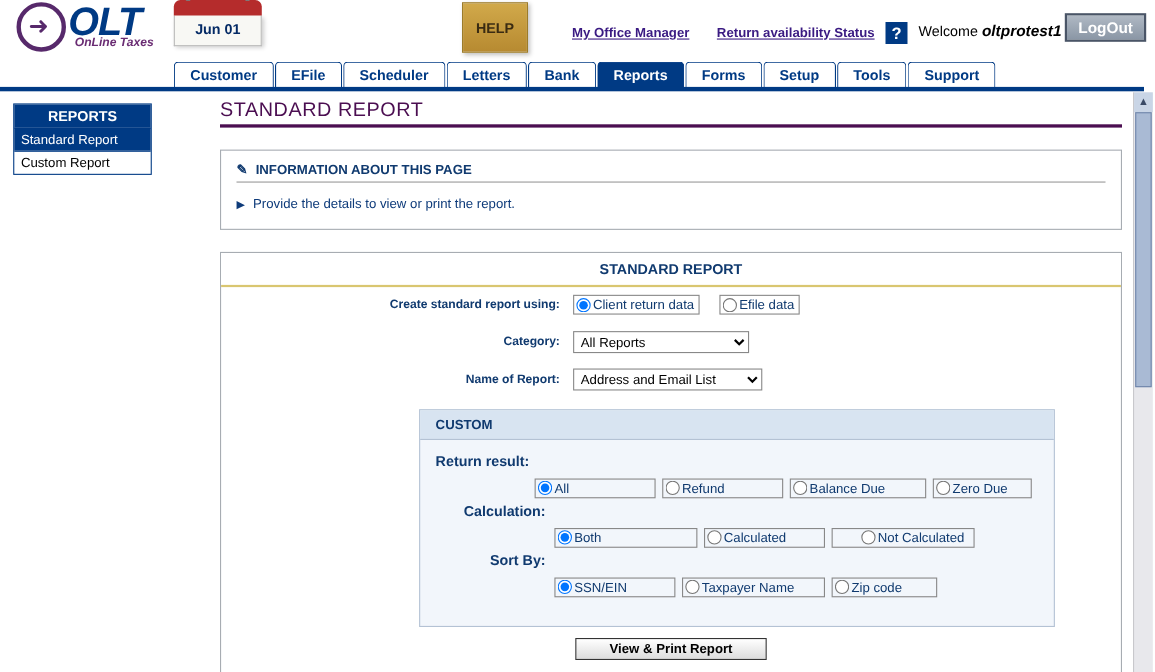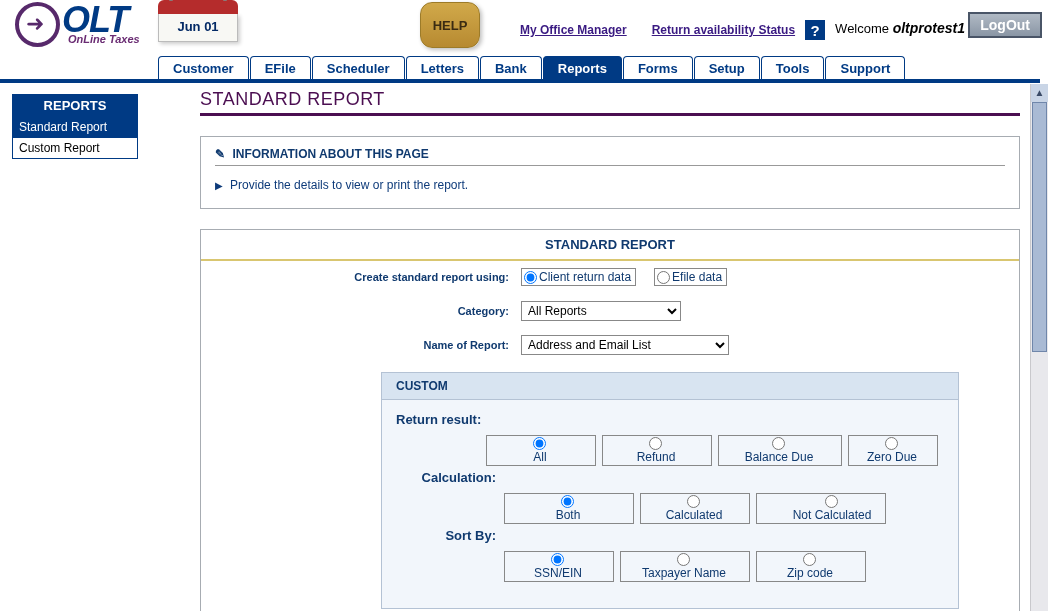--- a/index.html
+++ b/index.html
@@ -86,21 +86,21 @@
     font-size: 13px;
     color: #042a65;
     padding: 5px 0 7px;
     box-shadow: 2px 2px 4px rgba(0,0,0,.2);
   }
   .help-icon {
     position: absolute;
     left: 420px; top: 2px;
     width: 60px; height: 46px;
     background: linear-gradient(#d1a94a,#b78a31);
-    border-radius: 12px;
+    border-radius: 0;
     box-shadow: 2px 2px 4px rgba(0,0,0,.25);
     display: flex; align-items: center; justify-content: center;
     font-weight: bold;
     font-size: 13px;
     color: #3a2b12;
     border:1px solid #9c7b29;
   }
   .top-links {
     position: absolute;
     left: 520px; top: 20px;
@@ -305,21 +305,21 @@
   .c-label {
     width: 100px;
     font-weight: bold; color:#103a6f; font-size:13px;
     text-align:left;
   }
   .c-opts {
     display:flex;
     padding-left: 8px;
   }
   .c-opts .radio-cell { margin-right: 6px; }
-  .c-col { width: 122px; flex-direction: column; }
+  .c-col { width: 122px; }
   .view-btn {
     display:block;
     margin: 6px auto 0;
     border: 1px solid #333;
     background: linear-gradient(#fff,#dcdcdc);
     font-weight: bold;
     font-size: 12px;
     padding: 2px 30px;
     cursor:pointer;
   }
@@ -434,21 +434,21 @@
 
       <div class="form-row">
         <div class="form-label">Category:</div>
         <select style="width:160px">
           <option>All Reports</option>
         </select>
       </div>
 
       <div class="form-row">
         <div class="form-label">Name of Report:</div>
-        <select style="width:208px">
+        <select style="width:172px">
           <option>Address and Email List</option>
         </select>
       </div>
 
       <div class="custom-box">
         <div class="custom-hdr">CUSTOM</div>
 
         <div class="c-row">
           <div class="c-label">Return result:</div>
         </div>
@@ -502,21 +502,21 @@
             <div class="c-label"></div>
             <div class="c-opts" id="sort-opts">
               <span class="radio-cell c-col" style="width: 110px;">
                 <input type="radio" name="sort-by" checked="" style="">
                 <span class="radio-lbl">SSN/EIN</span>
               </span>
               <span class="radio-cell c-col" style="width: 130px;">
                 <input type="radio" name="sort-by" style="">
                 <span class="radio-lbl">Taxpayer Name</span>
               </span>
-              <span class="radio-cell c-col" style="width: 110px;">
+              <span class="radio-cell c-col" style="width: 96px;">
                 <input type="radio" name="sort-by" style="">
                 <span class="radio-lbl">Zip code</span>
               </span>
             </div>
           </div>
       </div>
 
       <button class="view-btn">View &amp; Print Report</button>
     </div>
   </div>

